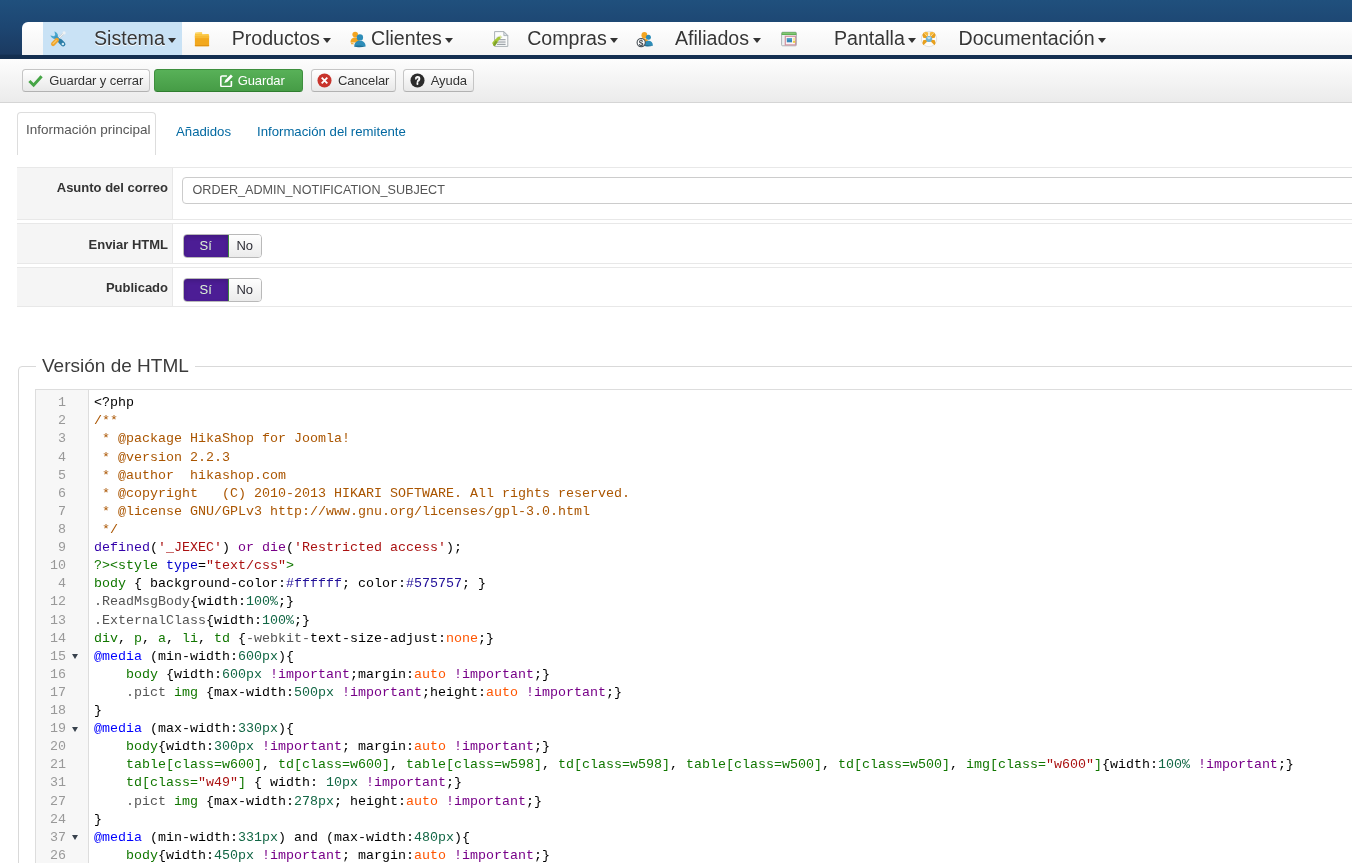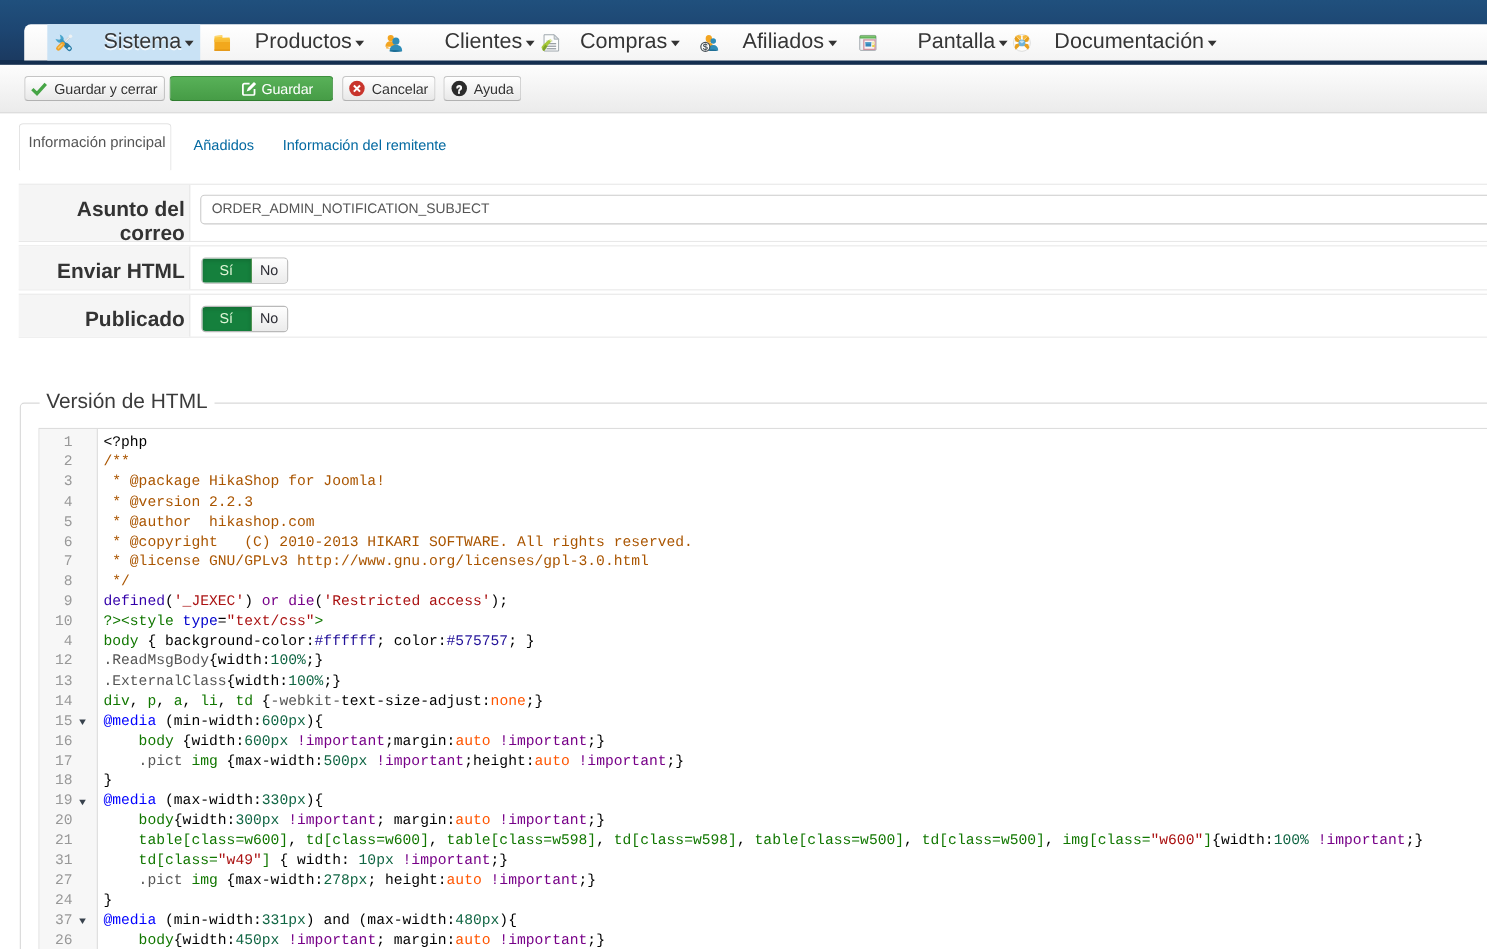--- a/index.html
+++ b/index.html
@@ -24,27 +24,27 @@
 .btn.green { background:linear-gradient(180deg,#58b158,#469c46); border-color:#3e8f3e;
   border-bottom-color:#2f7d2f; color:#fff; text-shadow:none; }
 
 #tab-active { position:absolute; left:17px; top:112px; width:138.5px; height:43px;
   border:1px solid #ddd; border-bottom:none; border-radius:4px 4px 0 0; background:#fff;
   font-size:13.5px; color:#555; text-align:center; line-height:34px; text-indent:4px; }
 .tablink { position:absolute; top:124px; font-size:13.2px; color:#0369a1; }
 
 .frow { position:absolute; left:17px; width:1343px; border-top:1px solid #e8e8e8; border-bottom:1px solid #e8e8e8; }
 .fkey { position:absolute; left:0; top:0; bottom:0; width:155.5px; background:#f5f5f5;
-  border-right:1px solid #e8e8e8; font-weight:bold; font-size:19px; color:#333;
+  border-right:1px solid #e8e8e8; font-weight:bold; font-size:13px; color:#333;
   text-align:right; padding-right:3.5px; }
 #inp1 { position:absolute; left:182px; top:177px; width:1176px; height:27px; border:1px solid #cccccc;
   border-radius:4px; background:#fff; font-size:12.6px; color:#555; padding-left:9.5px; line-height:25px; }
 .tgl { position:absolute; left:182.5px; width:79px; height:24px; border-radius:4px;
   font-size:13px; display:flex; overflow:hidden; border:1px solid #b9b9b9; }
-.tgl .si { width:58px; background:#15803d; color:#ddf4d5;
+.tgl .si { width:58px; background:#4c1d95; color:#ddf4d5;
   text-align:center; line-height:22px; border-right:1px solid #3e883e;
   box-shadow:inset 0 2px 4px rgba(0,0,0,.15); }
 .tgl .no { width:40.5px; background:linear-gradient(180deg,#fefefe,#ebebeb); color:#2e2e36;
   text-align:center; line-height:22px; }
 
 #fset { position:absolute; left:18px; top:366px; width:1345px; height:510px;
   border:1px solid #d9d9d9; border-radius:4px 4px 0 0; }
 #legend { position:absolute; left:36px; top:355px; background:#fff; padding:0 6px;
   font-size:19px; color:#3b3b3b; line-height:22px; }
 
@@ -87,21 +87,21 @@
 </svg></div>
 <div class="mtxt" style="left:231.7px">Productos<span class="caret"></span></div>
 <div class="mico" style="left:347.5px"><svg width="20" height="20" viewBox="0 0 20 20">
 <circle cx="7.2" cy="5.6" r="2.8" fill="#f3a521"></circle>
 <path d="M2.4 13.4 C2.4 10.2 4.4 8.5 7.2 8.5 C10 8.5 12 10.2 12 13.4 Z" fill="#f3a521"></path>
 <path d="M3.2 13.4 L3.2 15.2 L7 15.2 Z" fill="#f3a521"></path>
 <circle cx="11.9" cy="8.4" r="3.2" fill="#2e8db8"></circle>
 <path d="M6.2 17.6 C6.2 13.6 8.6 11.7 11.9 11.7 C15.2 11.7 17.6 13.6 17.6 17.6 Z" fill="#2e8db8"></path>
 <path d="M6.2 17.6 C6.2 16 12 16 17.6 17.6 C14 18.6 9 18.6 6.2 17.6 Z" fill="#1e6f96"></path>
 </svg></div>
-<div class="mtxt" style="left:404px">Clientes<span class="caret"></span></div>
+<div class="mtxt" style="left:371px">Clientes<span class="caret"></span></div>
 <div class="mico" style="left:491.3px"><svg width="20" height="20" viewBox="0 0 20 20">
 <path d="M3.6 2.6 L12.8 2.6 L16.8 6.6 L16.8 17.4 L3.6 17.4 Z" fill="#fcfdfd" stroke="#a0a8ad" stroke-width="0.9"></path>
 <path d="M12.8 2.6 L12.8 6.6 L16.8 6.6 Z" fill="#dce2e6" stroke="#a0a8ad" stroke-width="0.8"></path>
 <rect x="5.6" y="7.8" width="5.6" height="1" fill="#c0c6ca"></rect>
 <rect x="5.8" y="10.2" width="8.8" height="1.05" fill="#8d959b"></rect>
 <rect x="5.8" y="12.5" width="8.8" height="1.05" fill="#8d959b"></rect>
 <rect x="5.8" y="14.8" width="8.8" height="1.05" fill="#8d959b"></rect>
 <path d="M1.6 13.2 C3.2 11.4 5.3 9.3 8.2 7.2 L10 9 C7.2 11.8 5.2 14.3 4.3 16.6 C3.3 17.5 2 16.9 2.2 15.6 C1.3 15 1 13.9 1.6 13.2 Z" fill="#a6c838"></path>
 <path d="M8.2 7.2 L10 9 L11 7.9 L9.3 6.3 Z" fill="#dcea9b"></path>
 <path d="M2.2 15.6 C3 14 3.6 13 4.9 11.5 L6.6 13.2 C5.5 14.6 4.9 15.6 4.3 16.6 C3.3 17.5 2 16.9 2.2 15.6 Z" fill="#7fa32a"></path>

